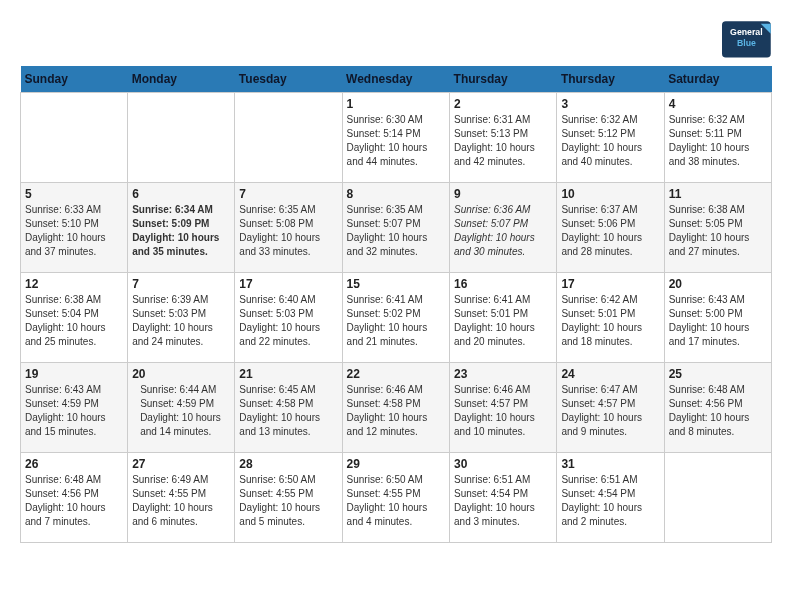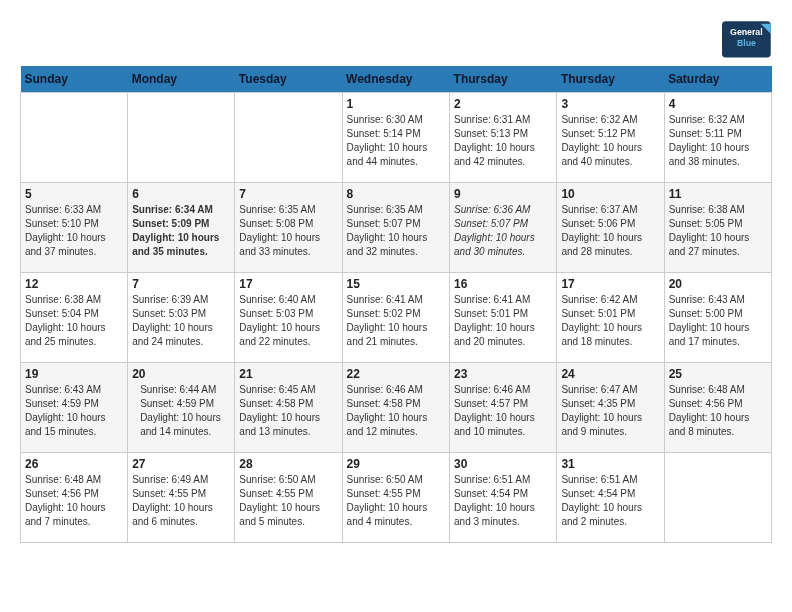--- a/index.html
+++ b/index.html
@@ -274,21 +274,21 @@
         <td>
           <div class="day-num">23</div>
           <div class="day-detail" style="white-space: pre-line;">Sunrise: 6:46 AM
 Sunset: 4:57 PM
 Daylight: 10 hours
 and 10 minutes.</div>
         </td>
         <td>
           <div class="day-num">24</div>
           <div class="day-detail" style="white-space: pre-line;">Sunrise: 6:47 AM
-Sunset: 4:35 PM
+Sunset: 4:57 PM
 Daylight: 10 hours
 and 9 minutes.</div>
         </td>
         <td>
           <div class="day-num">25</div>
           <div class="day-detail" style="white-space: pre-line;">Sunrise: 6:48 AM
 Sunset: 4:56 PM
 Daylight: 10 hours
 and 8 minutes.</div>
         </td>

